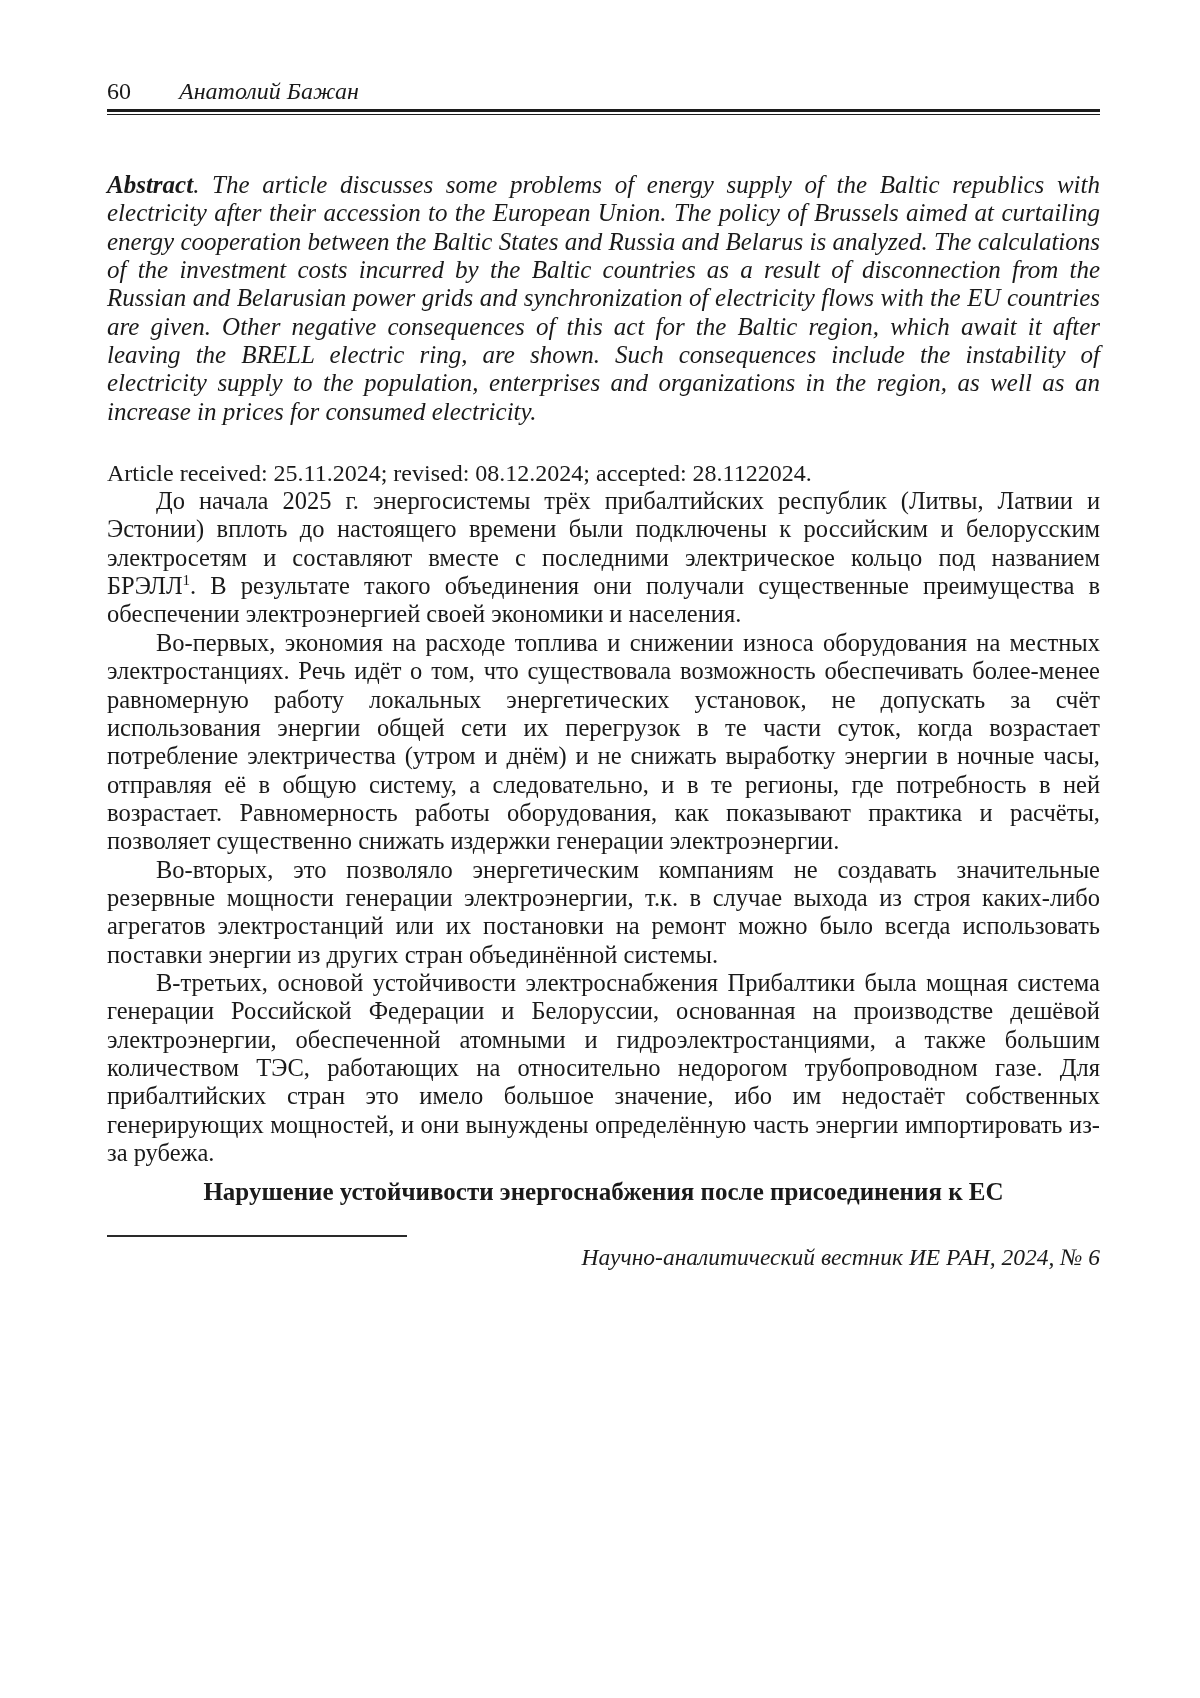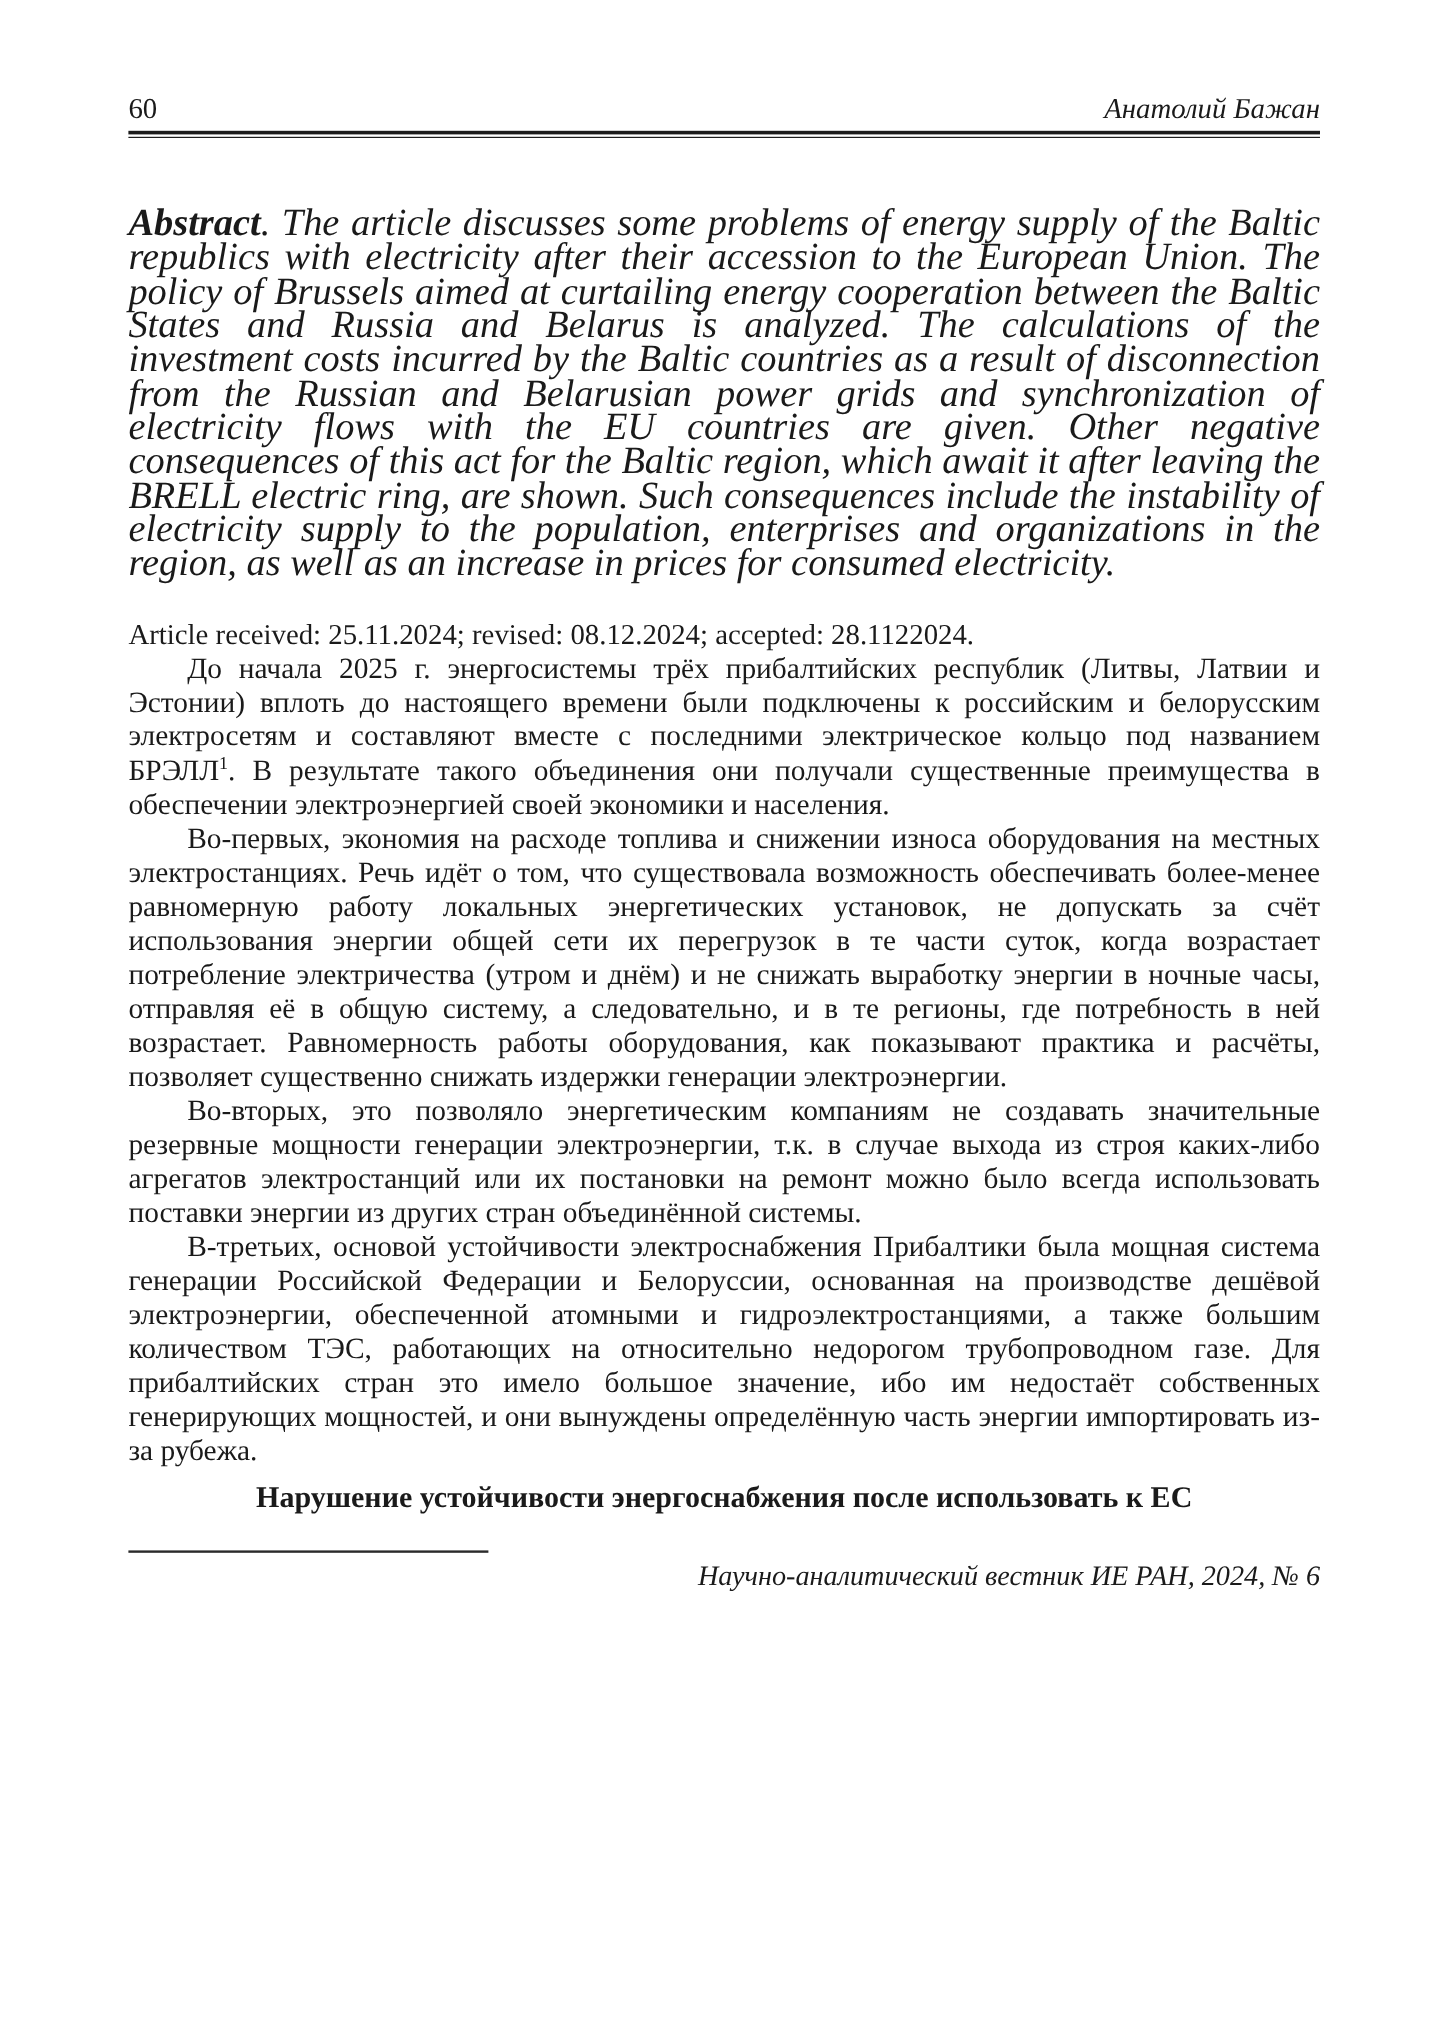--- a/index.html
+++ b/index.html
@@ -15,21 +15,21 @@
     background: #ffffff;
     color: #1a1a1a;
     padding: 78px 100px 0 107px;
     font-family: "Liberation Serif", "DejaVu Serif", serif;
     overflow: hidden;
   }
 
   
   .running-head {
     display: flex;
-    justify-content: space-between;
+    justify-content: flex-start;
     align-items: baseline;
     font-size: 24px;
     line-height: 26px;
     gap: 48px;
   }
   .running-head .author {
     font-style: italic;
   }
   .head-rule {
     margin-top: 5px;
@@ -38,21 +38,21 @@
     border-bottom: 1px solid #1c1c1c;
   }
 
   
   .abstract-block {
     margin-top: 56px;
   }
   p.abstract, p.keywords {
     margin: 0;
     font-style: italic;
-    font-size: 32px;
+    font-size: 25px;
     line-height: 28.35px;
     text-align: justify;
     hyphens: auto;
   }
   .lead {
     font-weight: bold;
   }
 
   p.received {
     margin: 33px 0 0 0;
@@ -133,21 +133,21 @@
 
 
   <p class="body-par"><span>До начала 2025 г. энергосистемы трёх прибалтийских республик (Литвы, Латвии и Эстонии) вплоть до настоящего времени были подключены к российским и белорусским электросетям и составляют вместе с последними электрическое кольцо под названием БРЭЛЛ</span><sup class="fn-ref">1</sup><span>. В результате такого объединения они получали существенные преимущества в обеспечении электроэнергией своей экономики и населения.</span></p>
 
   <p class="body-par">Во-первых, экономия на расходе топлива и снижении износа оборудования на местных электростанциях. Речь идёт о том, что существовала возможность обеспечивать более-менее равномерную работу локальных энергетических установок, не допускать за счёт использования энергии общей сети их перегрузок в те части суток, когда возрастает потребление электричества (утром и днём) и не снижать выработку энергии в ночные часы, отправляя её в общую систему, а следовательно, и в те регионы, где потребность в ней возрастает. Равномерность работы оборудования, как показывают практика и расчёты, позволяет существенно снижать издержки генерации электроэнергии.</p>
 
   <p class="body-par">Во-вторых, это позволяло энергетическим компаниям не создавать значительные резервные мощности генерации электроэнергии, т.к. в случае выхода из строя каких-либо агрегатов электростанций или их постановки на ремонт можно было всегда использовать поставки энергии из других стран объединённой системы.</p>
 
   <p class="body-par">В-третьих, основой устойчивости электроснабжения Прибалтики была мощная система генерации Российской Федерации и Белоруссии, основанная на производстве дешёвой электроэнергии, обеспеченной атомными и гидроэлектростанциями, а также большим количеством ТЭС, работающих на относительно недорогом трубопроводном газе. Для прибалтийских стран это имело большое значение, ибо им недостаёт собственных генерирующих мощностей, и они вынуждены определённую часть энергии импортировать из-за рубежа.</p>
 
-  <h2 class="section-heading">Нарушение устойчивости энергоснабжения после использовать к ЕС</h2>
+  <h2 class="section-heading">Нарушение устойчивости энергоснабжения после присоединения к ЕС</h2>
 
 
   <div class="footnote-sep"></div>
 
 
   <p class="journal-footer">Научно-аналитический вестник ИЕ РАН, 2024, № 6</p>
 
 </div>
 
 </body></html>

